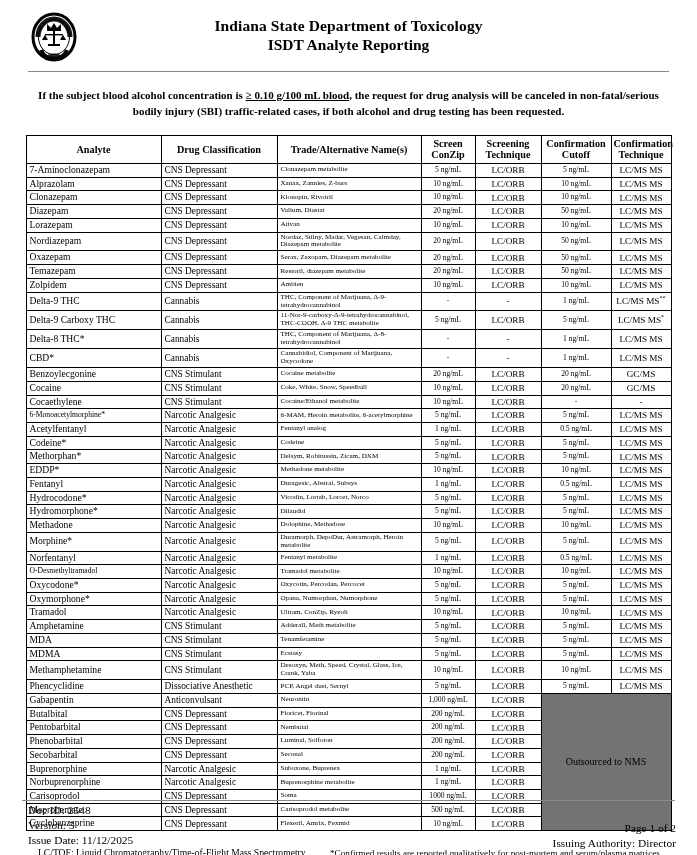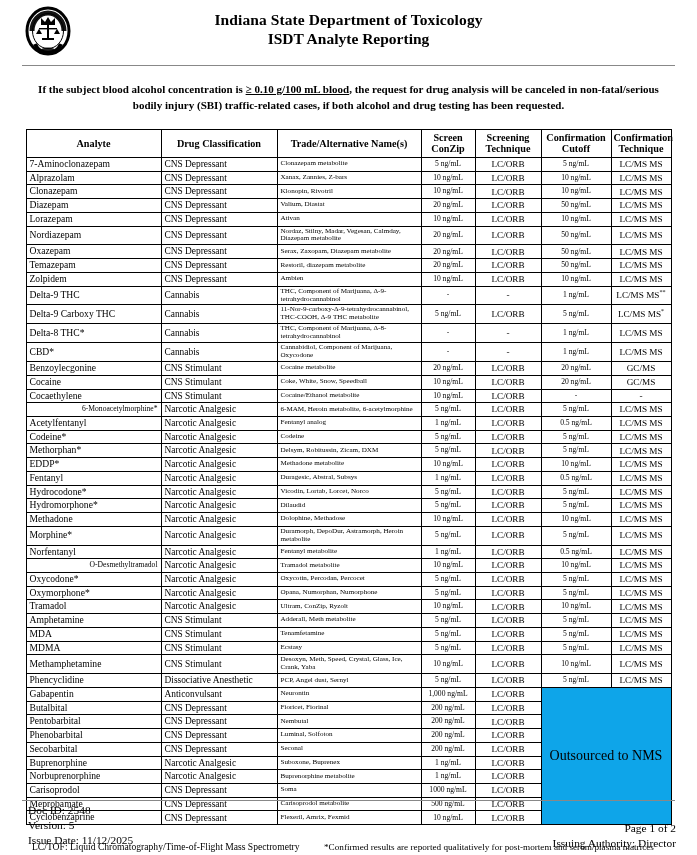--- a/index.html
+++ b/index.html
@@ -13,21 +13,21 @@
     font-family: "Liberation Serif", "DejaVu Serif", serif;
     color: #000;
     position: relative;
     overflow: hidden;
   }
   .page {
     width: 697px;
     height: 855px;
     position: relative;
     box-sizing: border-box;
-    padding: 0;
+    padding: 6px;
   }
 
   
   .header {
     position: relative;
     height: 62px;
   }
   .seal {
     position: absolute;
     left: 22px;
@@ -105,43 +105,43 @@
   col.c-scut      { width: 54px;  }
   col.c-stech     { width: 66px;  }
   col.c-ccut      { width: 70px;  }
   col.c-ctech     { width: 60px;  }
 
   td.analyte-cell {
     font-size: 9.6px;
     text-align: left;
     padding-left: 4px;
   }
-  td.analyte-cell.sm { font-size: 7.6px; text-align: right; }
+  td.analyte-cell.sm { font-size: 7.6px; }
   td.class-cell {
     font-size: 9.4px;
     text-align: left;
     padding-left: 5px;
   }
   td.trade-cell {
     font-size: 7.1px;
     text-align: left;
     padding-left: 4px;
   }
   td.num-cell {
     font-size: 7.6px;
     text-align: center;
   }
   td.tech-cell {
     font-size: 9.2px;
     text-align: center;
   }
   td.outsourced {
-    font-size: 14px;
+    font-size: 10px;
     text-align: center;
-    background: #0ea5e9;
+    background: #737373;
     vertical-align: middle;
   }
   sup.fn {
     font-size: 6.2px;
     vertical-align: super;
     line-height: 0;
   }
 
   
   .footnotes {

